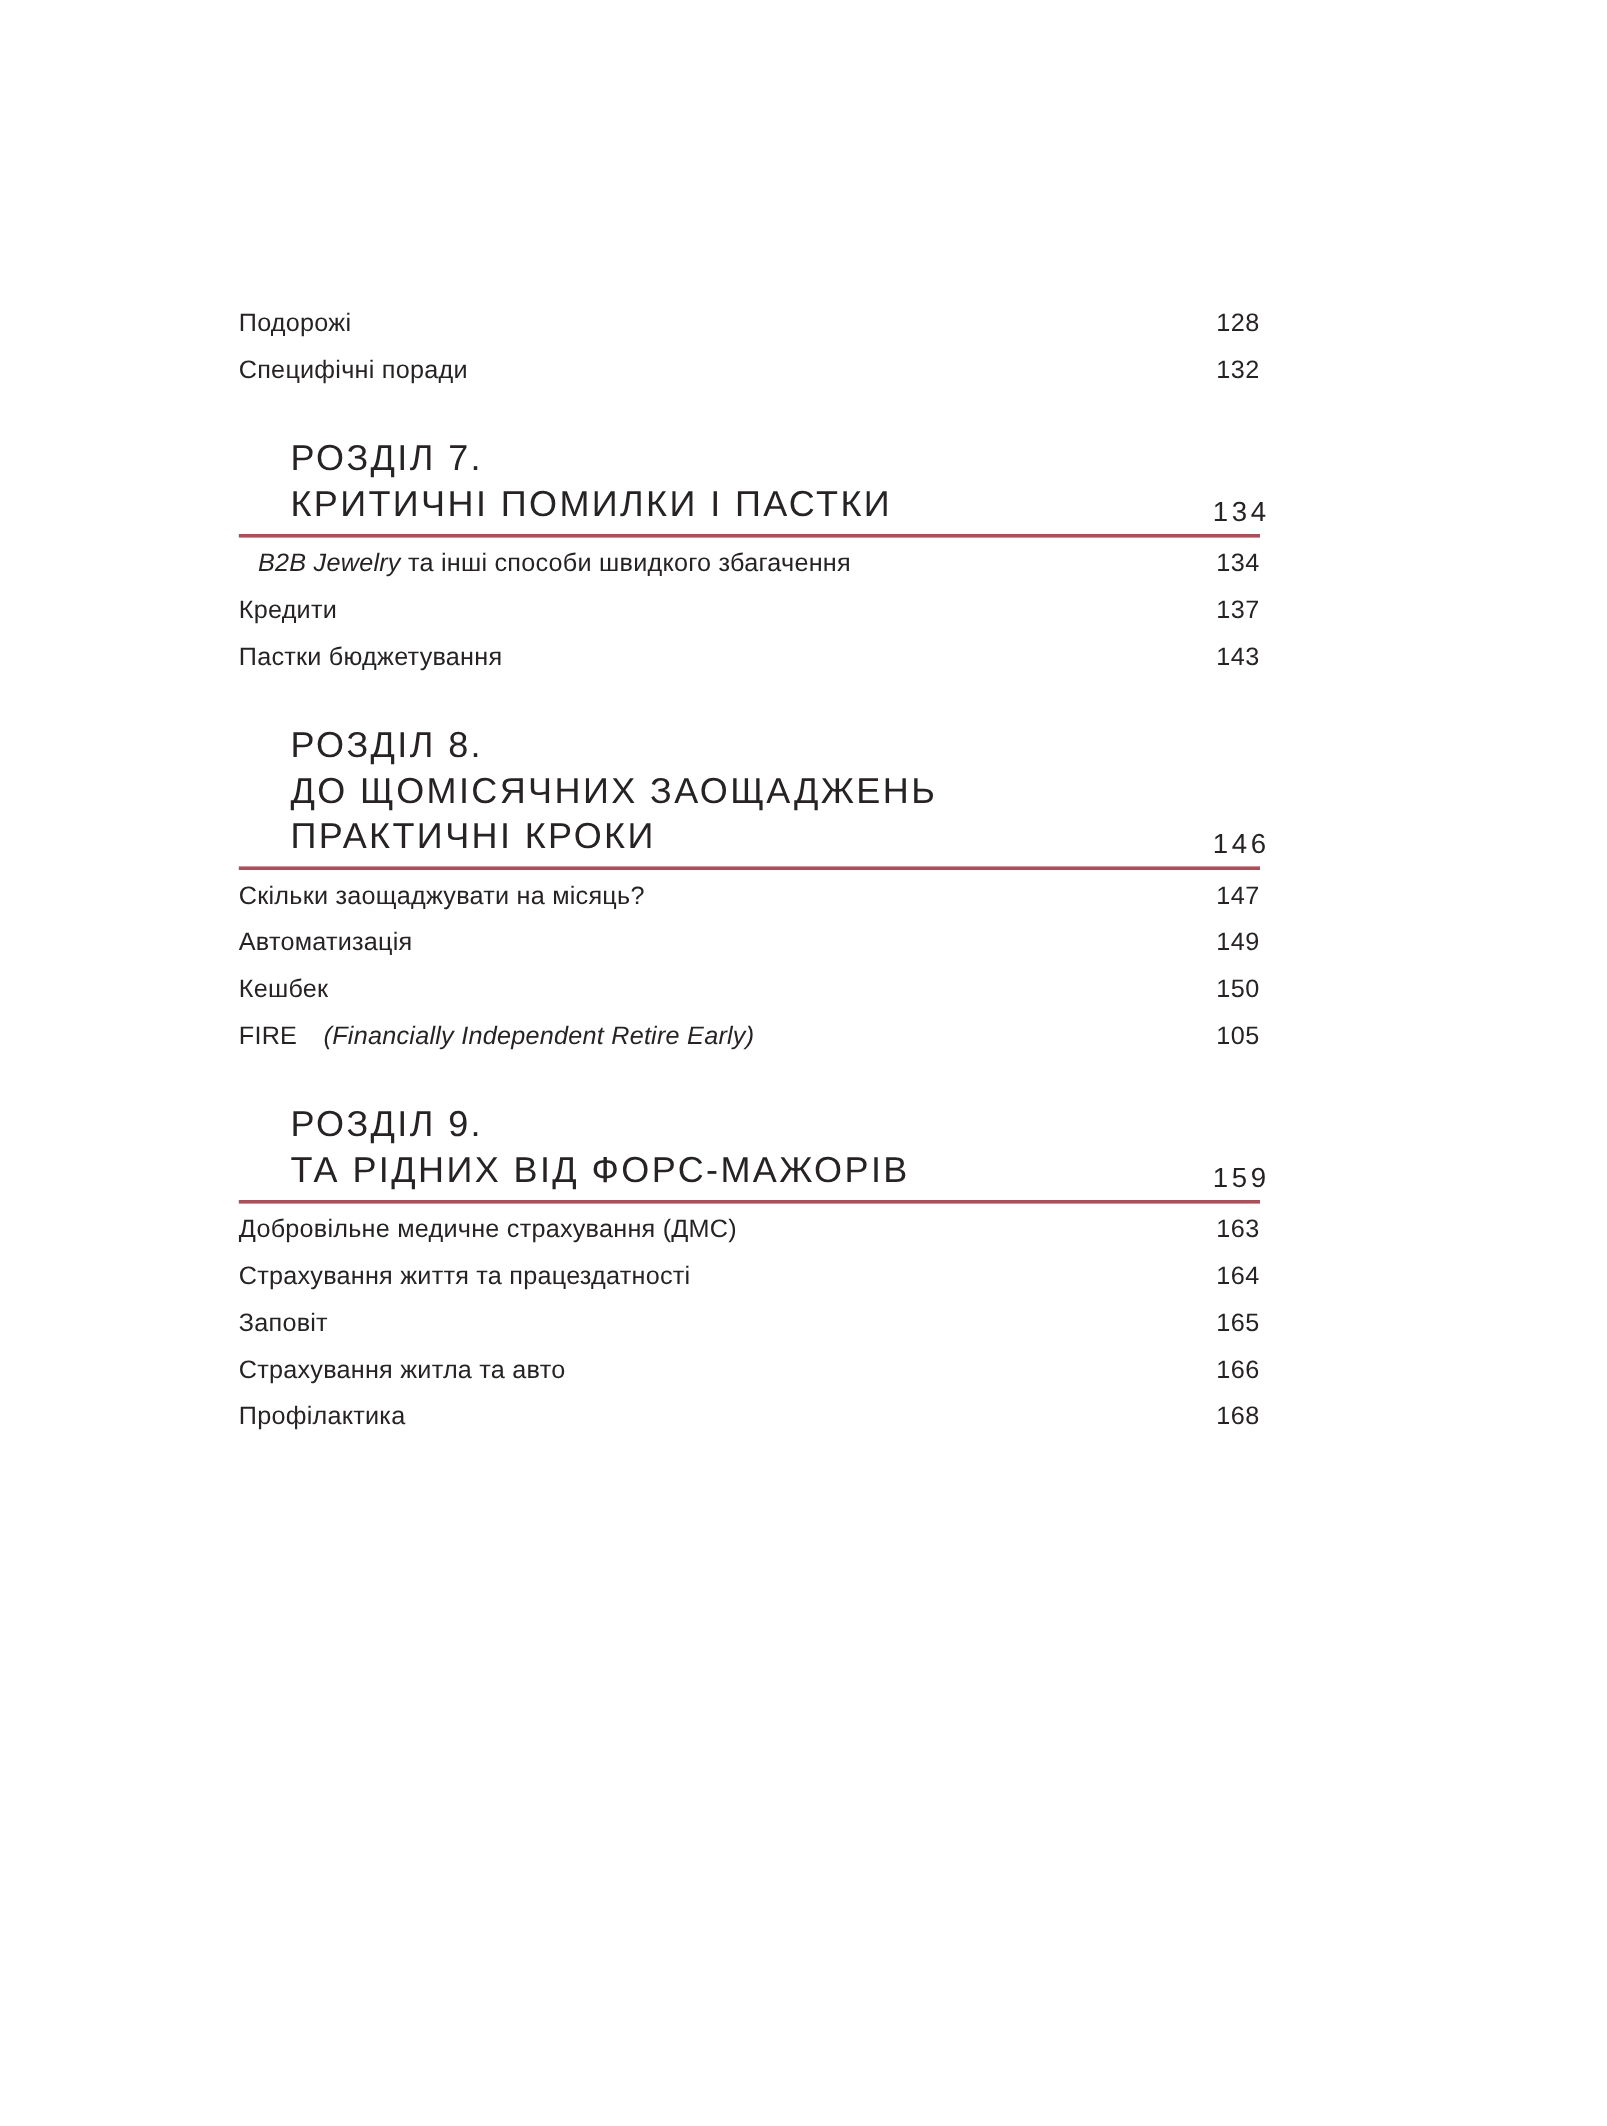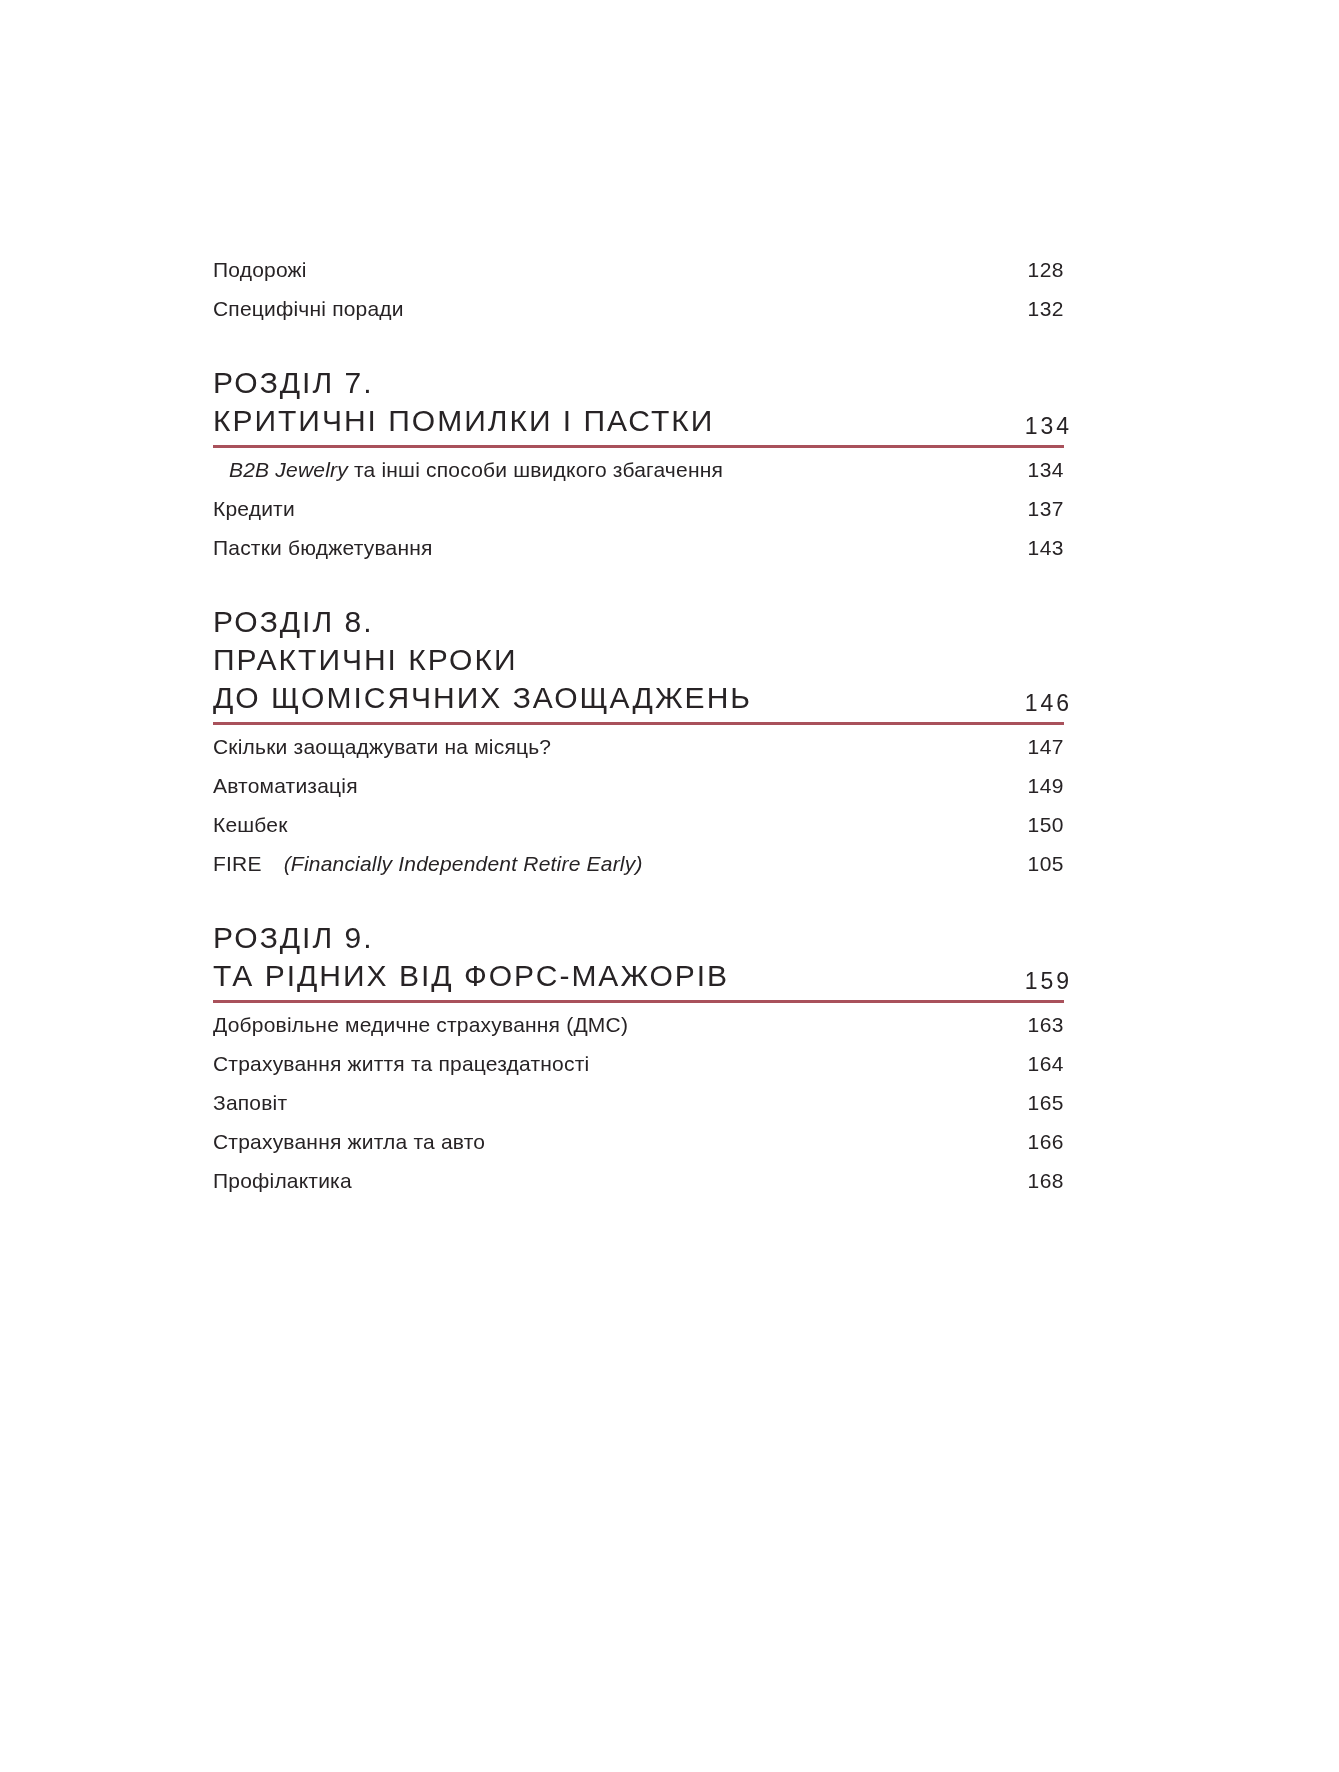--- a/index.html
+++ b/index.html
@@ -7,40 +7,40 @@
     position: relative;
     width: 1339px;
     height: 1772px;
     background: #ffffff;
     overflow: hidden;
     font-family: "Liberation Sans", sans-serif;
     color: var(--text, #272325);
   }
   .content {
     position: absolute;
-    left: 213px;
+    left: 199px;
     top: 259px;
     width: 851px;
   }
   
   .row {
     display: flex;
     justify-content: space-between;
     align-items: baseline;
     font-size: 21px;
     line-height: 22px;
     letter-spacing: 0.2px;
     margin-bottom: 17px;
   }
   .row .lbl { white-space: nowrap; }
   .row .num { letter-spacing: 0.5px; }
   .it { font-style: italic; margin-left: 16px; }
   
   .section { margin-top: 44px; }
-  .sec-head { position: relative; }
+  .sec-head { position: relative; margin-left: 43px; }
   .sec-line {
     font-size: 30px;
     line-height: 38px;
     letter-spacing: 2px;
     color: var(--text, #272325);
     white-space: nowrap;
   }
   .sec-num {
     position: absolute;
     right: -8px;
@@ -92,22 +92,22 @@
         <div class="row">
           <span class="lbl">Пастки бюджетування</span>
           <span class="num">143</span>
         </div>
       </div>
     </div>
 
     <div class="section">
       <div class="sec-head">
         <div class="sec-line">РОЗДІЛ 8.</div>
+        <div class="sec-line">ДО ЩОМІСЯЧНИХ ЗАОЩАДЖЕНЬ</div>
         <div class="sec-line">ПРАКТИЧНІ КРОКИ</div>
-        <div class="sec-line">ДО ЩОМІСЯЧНИХ ЗАОЩАДЖЕНЬ</div>
         <div class="sec-num">146</div>
       </div>
       <div class="rule"></div>
       <div class="sec-entries">
         <div class="row">
           <span class="lbl">Скільки заощаджувати на місяць?</span>
           <span class="num">147</span>
         </div>
         <div class="row">
           <span class="lbl">Автоматизація</span>

